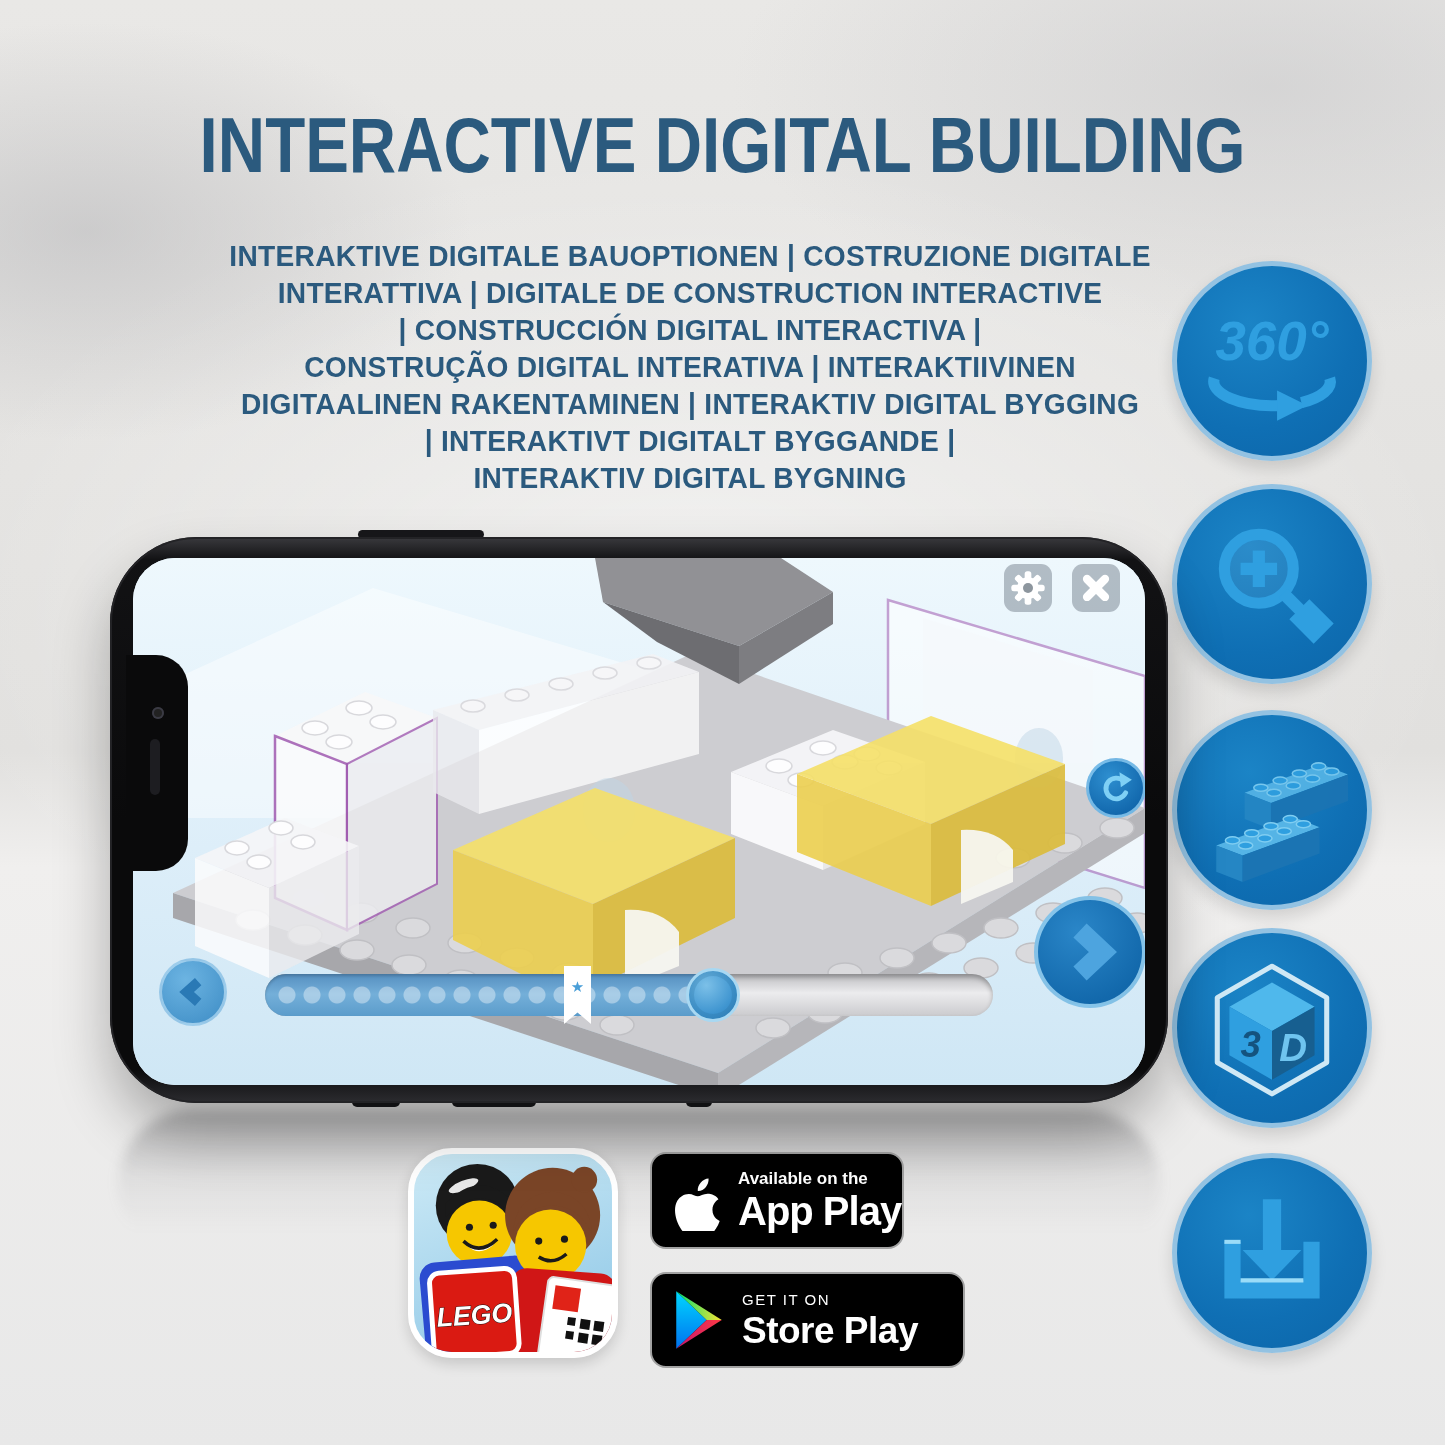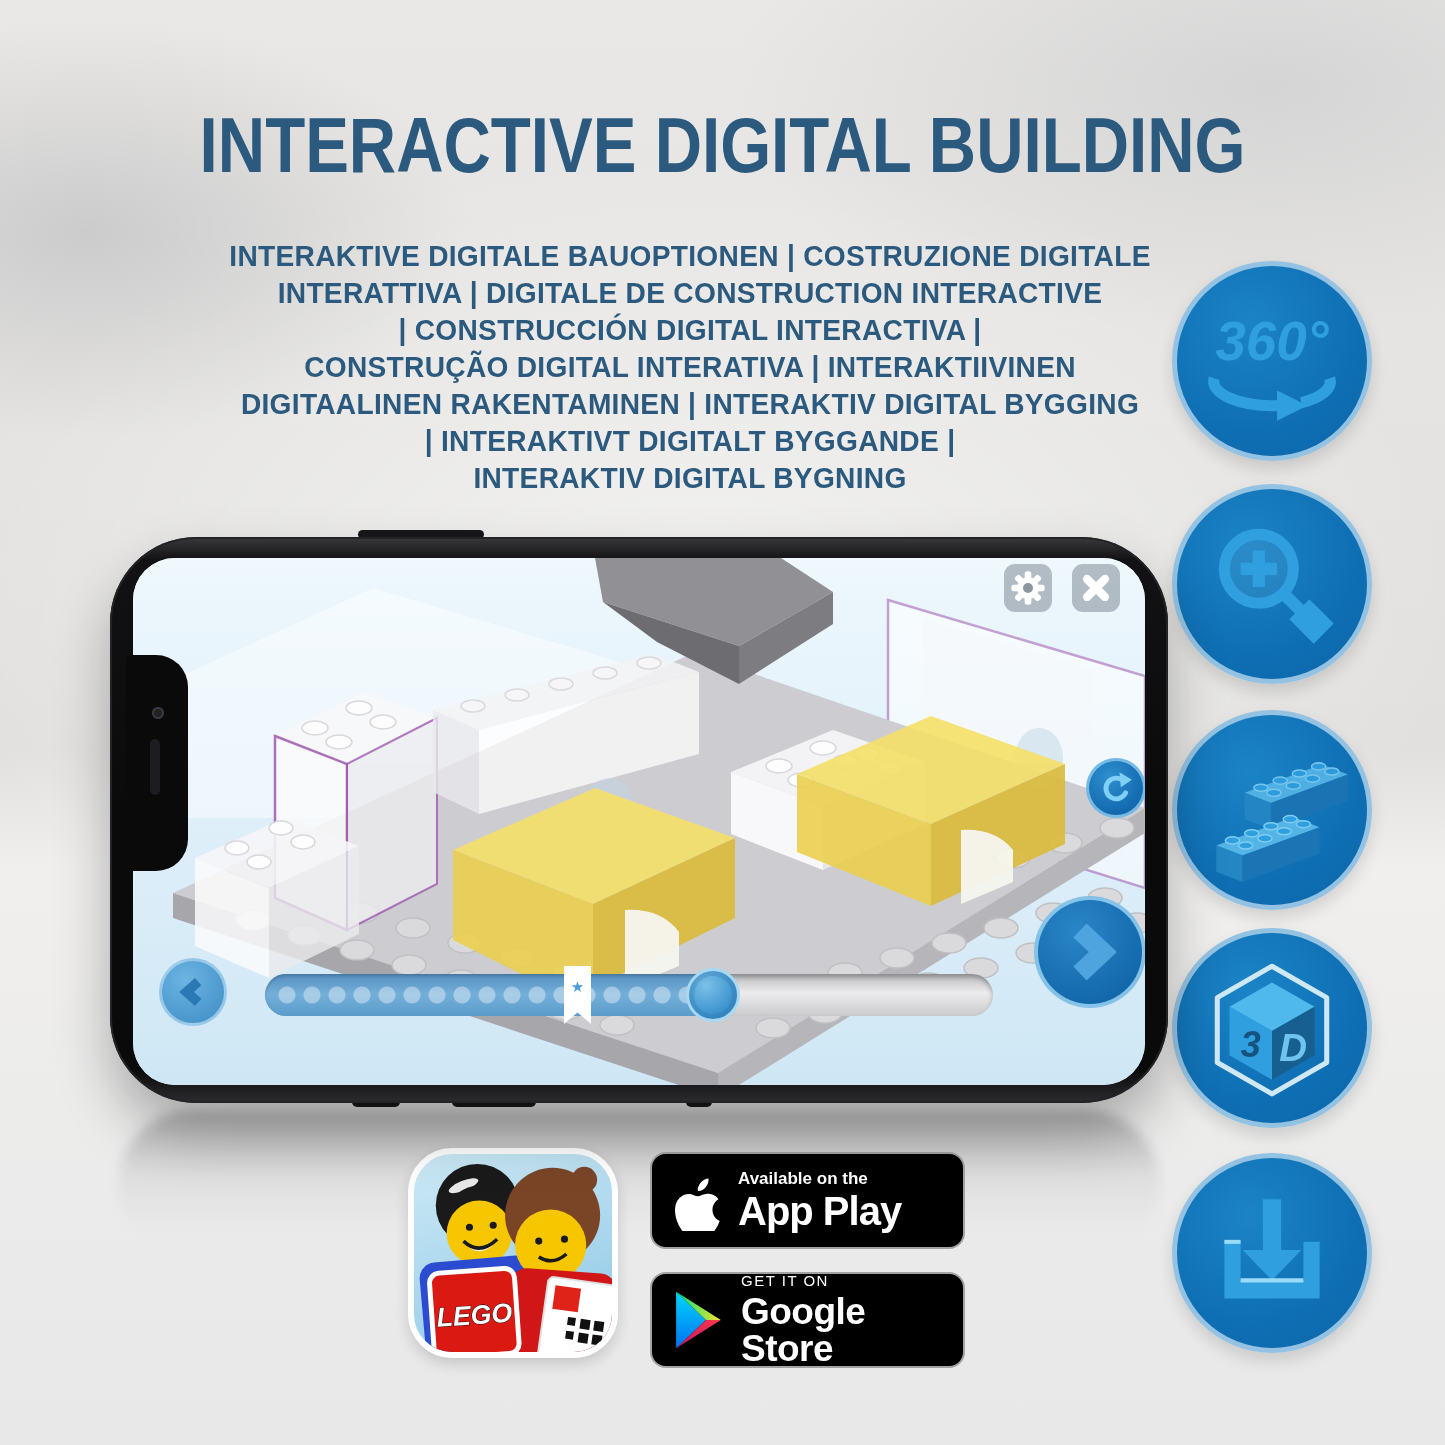--- a/index.html
+++ b/index.html
@@ -50,21 +50,21 @@
   .ficon{position:absolute;left:1172px;width:200px;height:200px;border-radius:50%;
     background:radial-gradient(circle at 38% 30%,#1b84c6 0%,#0f6fb4 60%,#0c65a8 100%);
     border:5px solid #93c2e2;box-shadow:0 8px 16px rgba(0,0,0,.13);
     display:flex;align-items:center;justify-content:center;font-style:italic;}
   
   .appicon{position:absolute;left:408px;top:1148px;width:210px;height:210px;border-radius:44px;
     border:6px solid #fff;overflow:hidden;background:linear-gradient(160deg,#cdeaf6,#8cc6e6);box-shadow:0 6px 14px rgba(0,0,0,.15);}
   .badge{position:absolute;left:650px;background:#000;border:2px solid #a2a2a2;border-radius:16px;
     display:flex;align-items:center;padding-left:20px;color:#fff;}
   .badge .txt{display:flex;flex-direction:column;justify-content:center;margin-left:16px;line-height:1;}
-  .appstore{top:1152px;width:315px;height:97px;}
+  .appstore{top:1152px;width:254px;height:97px;}
   .appstore .l1{font-size:17px;font-weight:bold;margin-bottom:4px;}
   .appstore .l2{font-size:40px;font-weight:bold;letter-spacing:-1px;}
   .gplay{top:1272px;width:315px;height:96px;}
   .gplay .l1{font-size:15px;letter-spacing:1.5px;margin-bottom:5px;}
   .gplay .l2{font-size:37px;font-weight:bold;letter-spacing:-.5px;}
 </style>
 </head>
 <body>
 
 <div class="page">
@@ -402,17 +402,17 @@
             <stop offset="0" stop-color="#ff3a44"></stop>
             <stop offset="1" stop-color="#c5156f"></stop>
           </linearGradient>
       </defs>
       <polygon points="5,2 5,70 41,36" fill="url(#gp1)"></polygon>
       <polygon points="5,2 59,36 41,36" fill="url(#gp2)"></polygon>
       <polygon points="5,70 41,36 59,36" fill="url(#gp3)"></polygon>
     </svg>
     <div class="txt">
       <span class="l1">GET IT ON</span>
-      <span class="l2">Google Store</span>
+      <span class="l2">Store Play</span>
     </div>
   </div>
 
 </div>
 
 </body></html>

